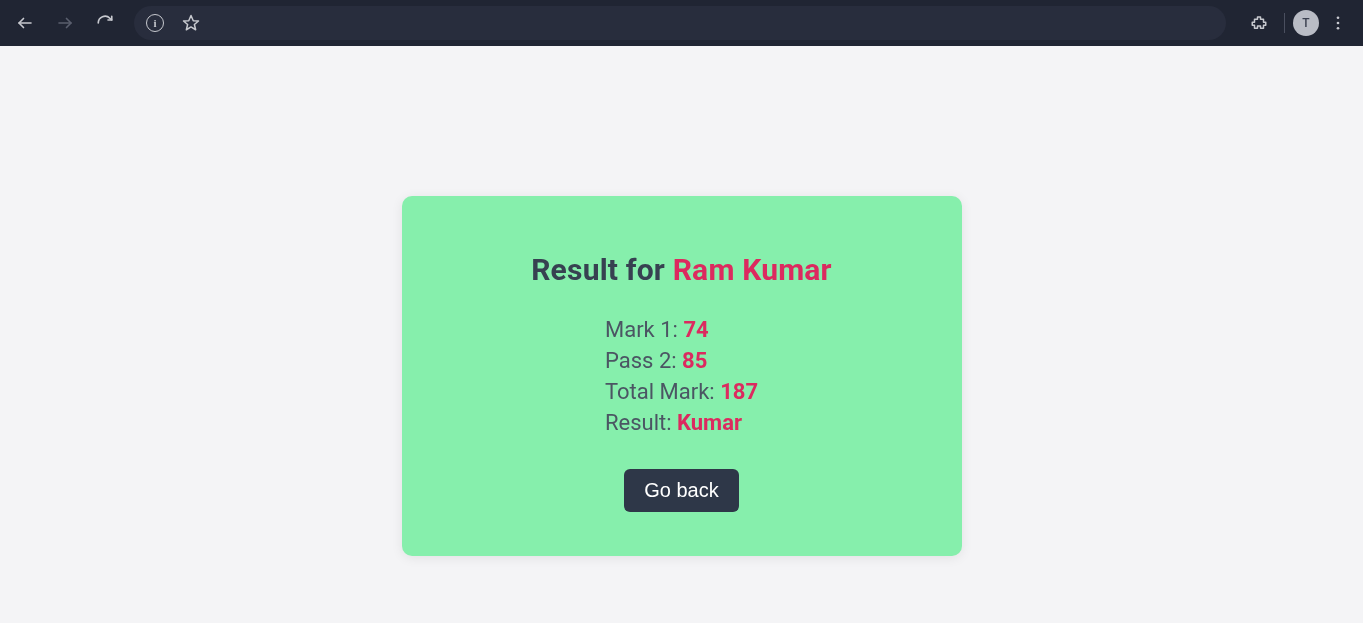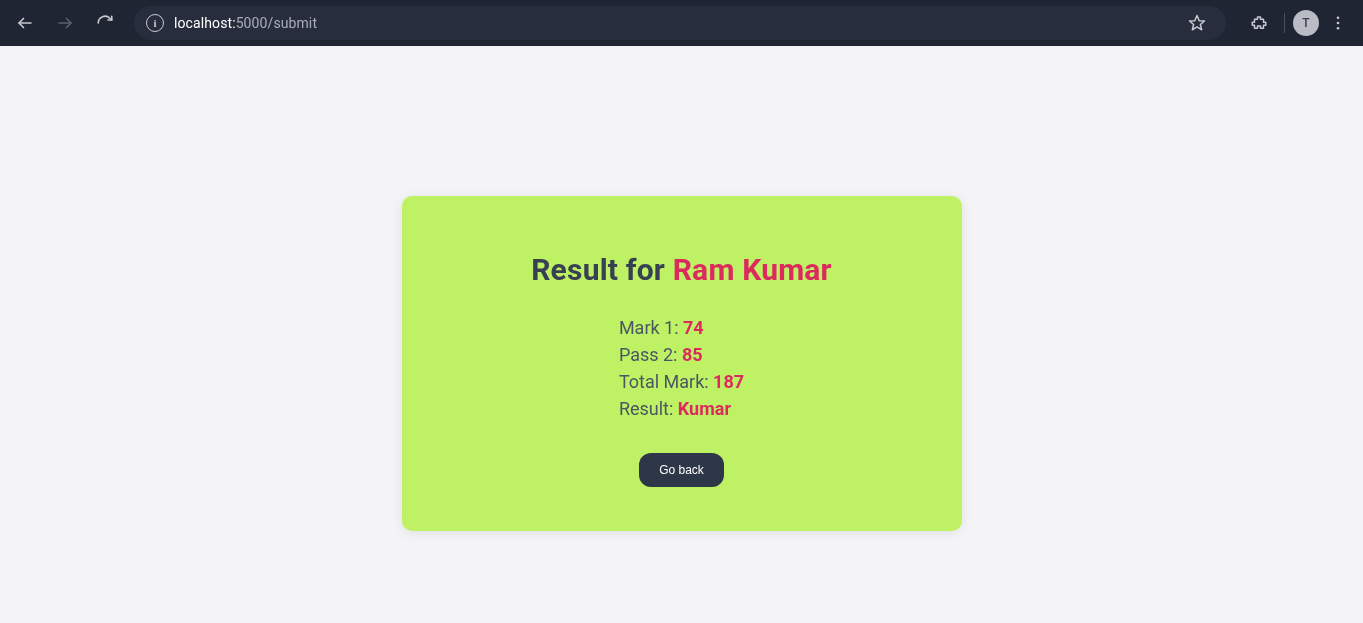--- a/index.html
+++ b/index.html
@@ -16,27 +16,27 @@
     .addr .url .host { color: #ffffff; }
     .addr .url .path { color: #a9adb9; }
     .chrome-right { display: flex; align-items: center; gap: 2px; padding-left: 4px; }
     .icon-btn { width: 34px; height: 34px; display: flex; align-items: center; justify-content: center; color: #c7c9cf; border-radius: 50%; cursor: pointer; }
     .icon-btn svg { width: 18px; height: 18px; }
     .vsep { width: 1px; height: 20px; background: #4a4f5f; margin: 0 6px; }
     .avatar { width: 26px; height: 26px; background: #b9bcc5; color: #3a3f4f; border-radius: 50%; display: flex; align-items: center; justify-content: center; font-size: 12px; font-weight: 500; }
 
     
     .page { width: 100%; height: calc(623px - 46px); display: flex; align-items: center; justify-content: center; padding-top: 40px; align-items: flex-start; }
-    .card { width: 560px; background: #bef264; border-radius: 10px; box-shadow: 0 2px 12px rgba(0,0,0,.08); padding: 56px 50px 44px; text-align: center; margin-top: 110px; }
+    .card { width: 560px; background: #86efac; border-radius: 10px; box-shadow: 0 2px 12px rgba(0,0,0,.08); padding: 56px 50px 44px; text-align: center; margin-top: 110px; }
     .card h1 { font-size: 30px; font-weight: 700; color: #374151; margin-bottom: 24px; letter-spacing: .2px; }
     .card h1 .name { color: #dc2a5f; }
     .rows { display: inline-block; text-align: left; margin-bottom: 28px; }
-    .row { font-size: 18px; color: #4b5563; margin: 6px 0; }
+    .row { font-size: 22px; color: #4b5563; margin: 6px 0; }
     .row .val { color: #dc2a5f; font-weight: 700; }
-    .btn { display: inline-block; background: #2e3748; color: #ffffff; border: none; border-radius: 12px; padding: 10px 20px; font-size: 12px; cursor: pointer; }
+    .btn { display: inline-block; background: #2e3748; color: #ffffff; border: none; border-radius: 6px; padding: 10px 20px; font-size: 20px; cursor: pointer; }
   </style>
 </head>
 <body>
 
 <div class="chrome">
   <div class="nav-btn">
     <svg viewBox="0 0 24 24" fill="none" stroke="currentColor" stroke-width="2.2" stroke-linecap="round" stroke-linejoin="round">
         <line x1="20" y1="12" x2="4" y2="12"></line>
         <polyline points="10 18 4 12 10 6"></polyline>
       </svg>
@@ -49,21 +49,20 @@
   </div>
   <div class="nav-btn">
     <svg viewBox="0 0 24 24" fill="none" stroke="currentColor" stroke-width="2.2" stroke-linecap="round" stroke-linejoin="round">
         <path d="M3 12a9 9 0 0 1 15.5-6.3L21 8"></path>
         <polyline points="21 3 21 8 16 8"></polyline>
       </svg>
   </div>
 
   <div class="addr">
     <span class="info">i</span>
-    <span class="url"><span class="host">localhost:</span><span class="path">5000/submit</span></span>
     <span class="icon-btn">
       <svg viewBox="0 0 24 24" fill="none" stroke="currentColor" stroke-width="2" stroke-linejoin="round" stroke-linecap="round">
           <polygon points="12 2 15 9 22 9.3 16.5 14 18.2 21 12 17.3 5.8 21 7.5 14 2 9.3 9 9 12 2"></polygon>
         </svg>
     </span>
   </div>
 
   <div class="chrome-right">
     <div class="icon-btn">
       <svg viewBox="0 0 24 24" fill="none" stroke="currentColor" stroke-width="2" stroke-linejoin="round" stroke-linecap="round">

